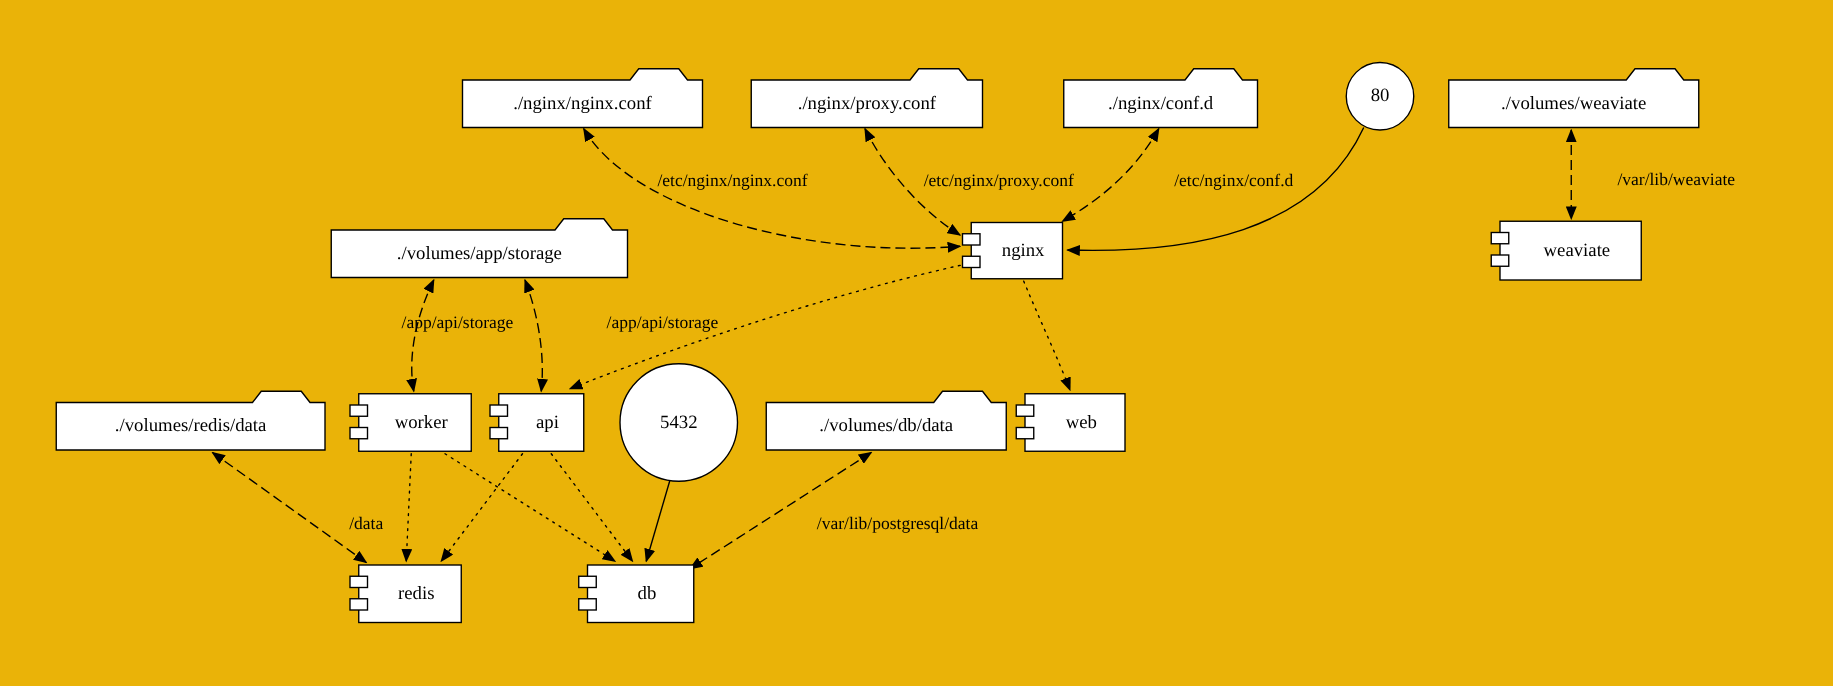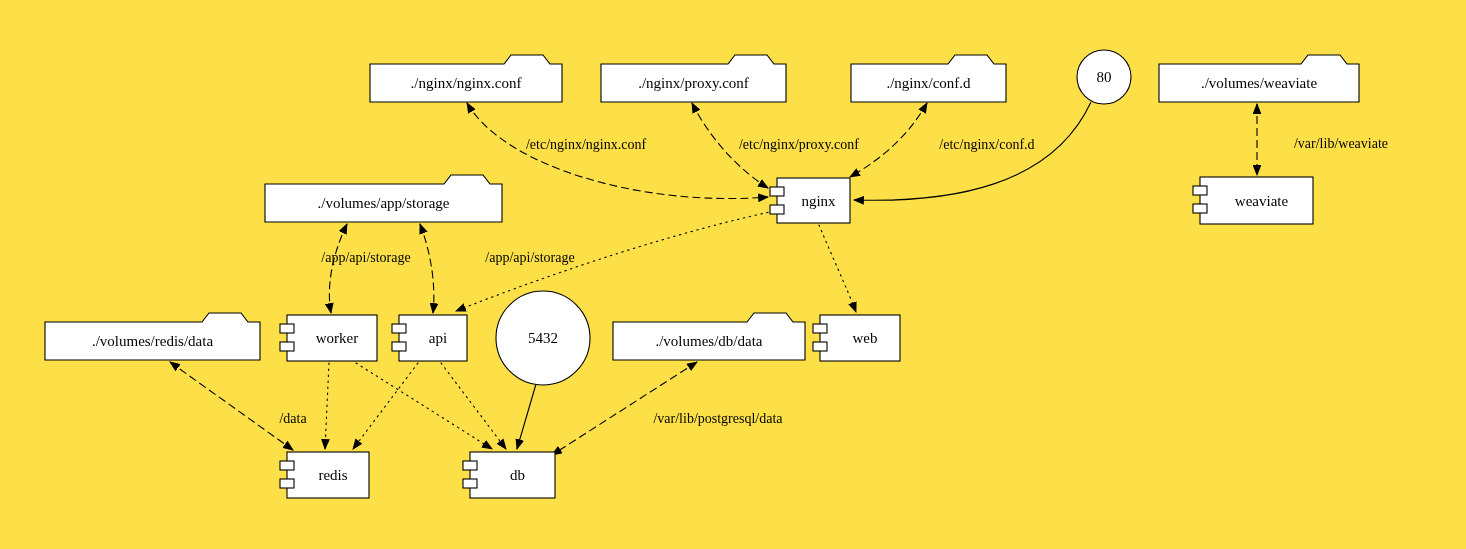--- a/index.html
+++ b/index.html
@@ -3,21 +3,21 @@
 <meta charset="utf-8">
 <style>
   html, body {
     margin: 0;
     padding: 0;
     background: #ffffff;
   }
   .canvas-wrap {
     width: 1466px;
     height: 549px;
-    background: #fde047;
+    background: #eab308;
     position: relative;
     overflow: hidden;
   }
   svg text {
     font-family: "Liberation Serif", "DejaVu Serif", serif;
     fill: #000000;
   }
 </style>
 </head>
 <body>

